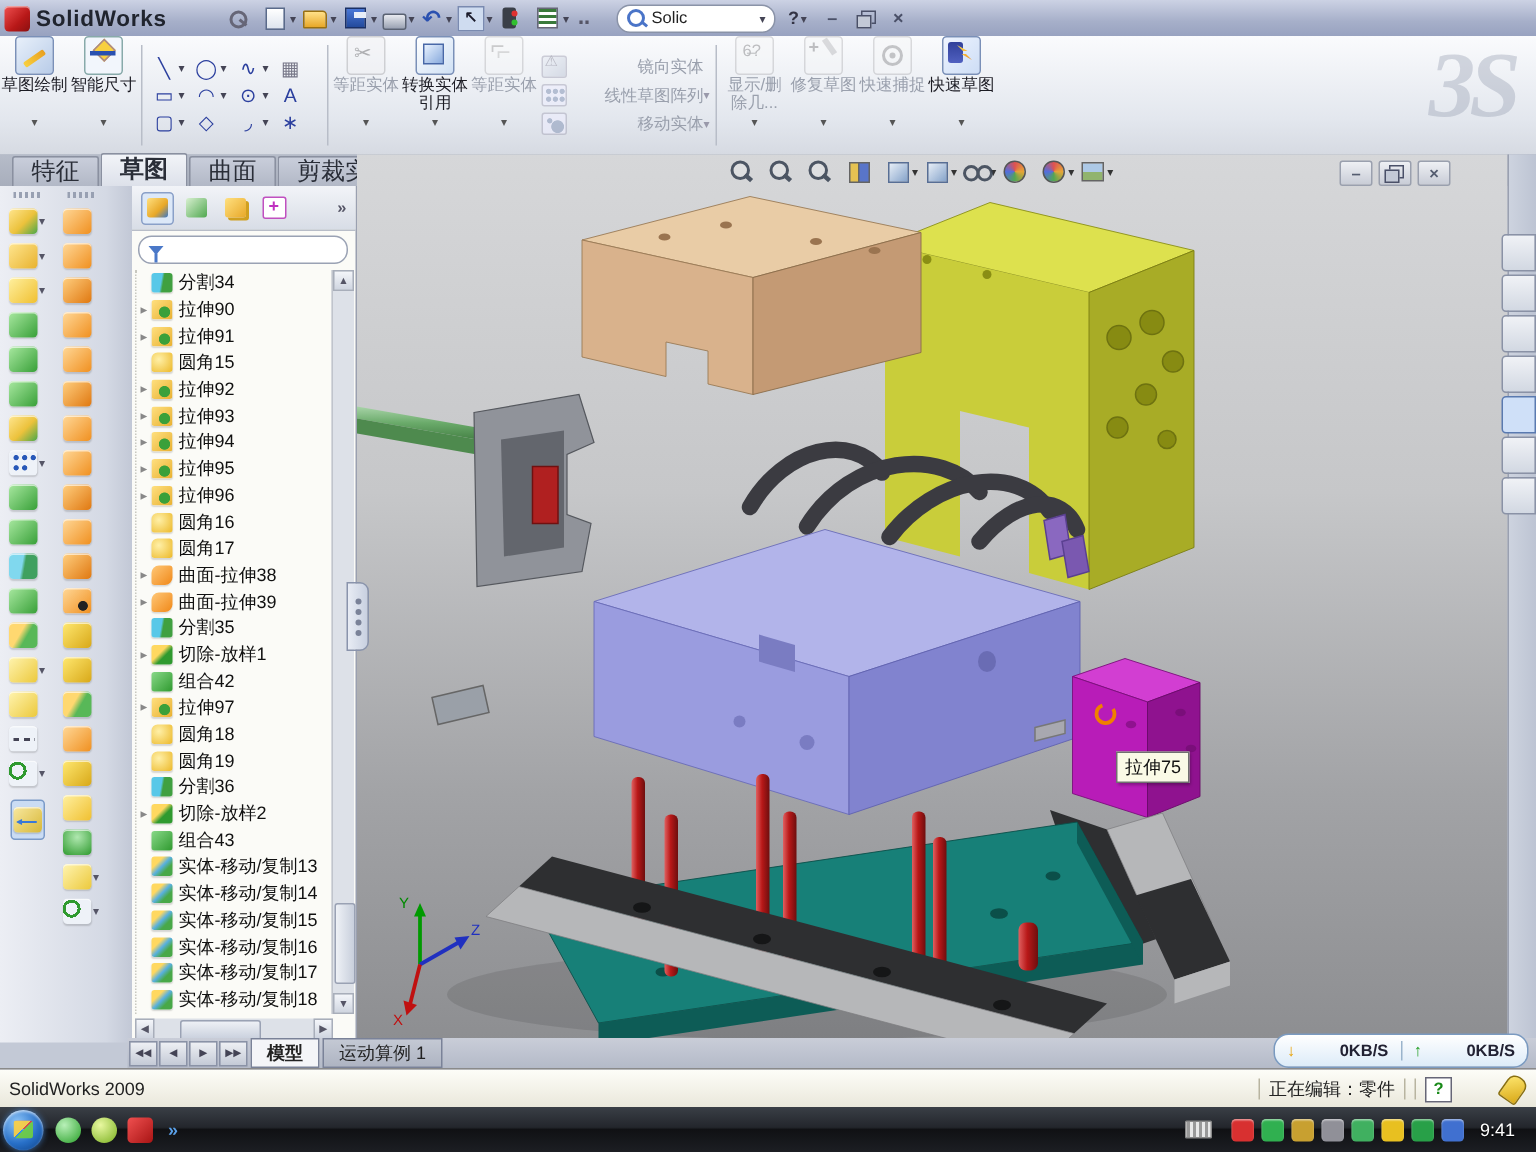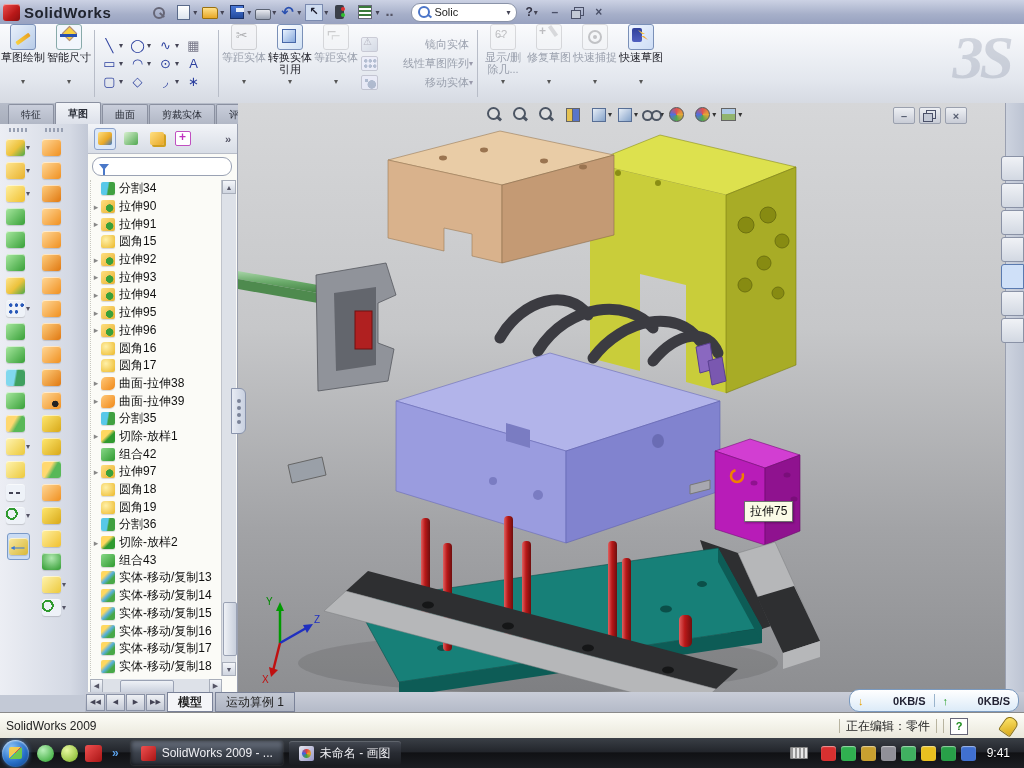--- a/index.html
+++ b/index.html
@@ -85,21 +85,21 @@
   .stkrow{display:flex;align-items:center;height:17px;}
   .stkrow .sic{width:15px;height:13px;border-radius:2px;margin-right:4px;background:linear-gradient(135deg,#e8ecf4,#c0c8d8);border:1px solid #aab;opacity:.55;}
   .si-mirror::before{content:"⚠";font-size:10px;color:#889;position:relative;left:1px;top:-2px;display:block;}
   .si-pattern{background:radial-gradient(circle at 25% 30%,#8898b8 1.5px,transparent 2px),radial-gradient(circle at 55% 30%,#8898b8 1.5px,transparent 2px),radial-gradient(circle at 85% 30%,#8898b8 1.5px,transparent 2px),radial-gradient(circle at 25% 70%,#8898b8 1.5px,transparent 2px),radial-gradient(circle at 55% 70%,#8898b8 1.5px,transparent 2px),radial-gradient(circle at 85% 70%,#8898b8 1.5px,transparent 2px),#eef !important;}
   .si-move{background:radial-gradient(circle at 30% 35%,#8898b8 1.5px,transparent 2px),radial-gradient(circle at 65% 65%,#8898b8 4px,transparent 4.5px),#eef !important;}
   .stkrow .slabel{font-size:11px;color:#9aa0ad;flex:1;text-align:right;}
   .stkrow .sdd{font-size:8px;color:#99a;}
   .watermark{right:14px;top:22px;font-size:62px;font-style:italic;font-weight:bold;color:rgba(150,158,176,.38);font-family:"Liberation Serif",serif;letter-spacing:-4px;}
   
   .cmdtabs{left:0;top:103px;width:1024px;height:21px;background:linear-gradient(180deg,#b6bcc9,#a8aebc);display:flex;align-items:flex-end;padding-left:8px;box-sizing:border-box;}
-  .ctab{height:19px;display:flex;align-items:center;padding:0 12px;font-size:10px;color:#2a2e38;background:linear-gradient(180deg,#c9cedb,#b2b8c6);border:1px solid #8a90a0;border-bottom:none;margin-right:1px;border-radius:2px 2px 0 0;}
+  .ctab{height:19px;display:flex;align-items:center;padding:0 12px;font-size:16px;color:#2a2e38;background:linear-gradient(180deg,#c9cedb,#b2b8c6);border:1px solid #8a90a0;border-bottom:none;margin-right:1px;border-radius:2px 2px 0 0;}
   .ctab.act{background:linear-gradient(180deg,#f2f4f8,#dde1ea);font-weight:bold;height:21px;}
   
   .lefttools{left:0;top:124px;width:88px;height:571px;background:linear-gradient(90deg,#eceef4,#d4d9e4 80%,#c2c8d6);border-right:1px solid #9aa0b0;}
   .lcol{position:absolute;top:2px;display:flex;flex-direction:column;align-items:center;}
   .lcol .grip{width:18px;height:4px;margin:2px 0 4px;background:repeating-linear-gradient(90deg,#98a0b2 0 2px,transparent 2px 4px);}
   .litem{display:flex;align-items:center;height:23px;}
   .ic{width:19px;height:17px;border-radius:3px;box-shadow:inset 0 1px 0 rgba(255,255,255,.6),0 1px 1px rgba(0,0,0,.15);}
   .ic.yg{background:linear-gradient(135deg,#ffe690,#ecc23c 55%,#4aa84a);}
   .ic.yc{background:linear-gradient(135deg,#ffe690,#e8b22e);}
   .ic.yel{background:linear-gradient(135deg,#fff0a0,#f0c030);}
@@ -1125,32 +1125,20 @@
 
   <div class="abs taskbar">
     <div class="orb"></div>
     <div class="ql">
 
     <div class="qli qk-msg"></div>
         <div class="qli qk-xbox"></div>
         <div class="qli qk-sw"></div>
       </div>
     <div class="qk-chev" style="margin-right:12px;">»</div>
-    <div style="display:flex;align-items:center;">
-
-        <div class="taskwin act">
-          <span class="ticon tk-sw"></span>
-          <span>SolidWorks 2009 - ...</span>
-        </div>
-
-        <div class="taskwin ina">
-          <span class="ticon tk-paint"></span>
-          <span>未命名 - 画图</span>
-        </div>
-      </div>
     <div class="tray">
       <div class="kbico"></div>
       <div style="display:flex;gap:5px;">
 
       <div class="trico" style="background: rgb(216, 48, 48);"></div>
           <div class="trico" style="background: rgb(48, 176, 80);"></div>
           <div class="trico" style="background: rgb(200, 160, 48);"></div>
           <div class="trico" style="background: rgb(144, 144, 152);"></div>
           <div class="trico" style="background: rgb(64, 176, 96);"></div>
           <div class="trico" style="background: rgb(232, 192, 32);"></div>

